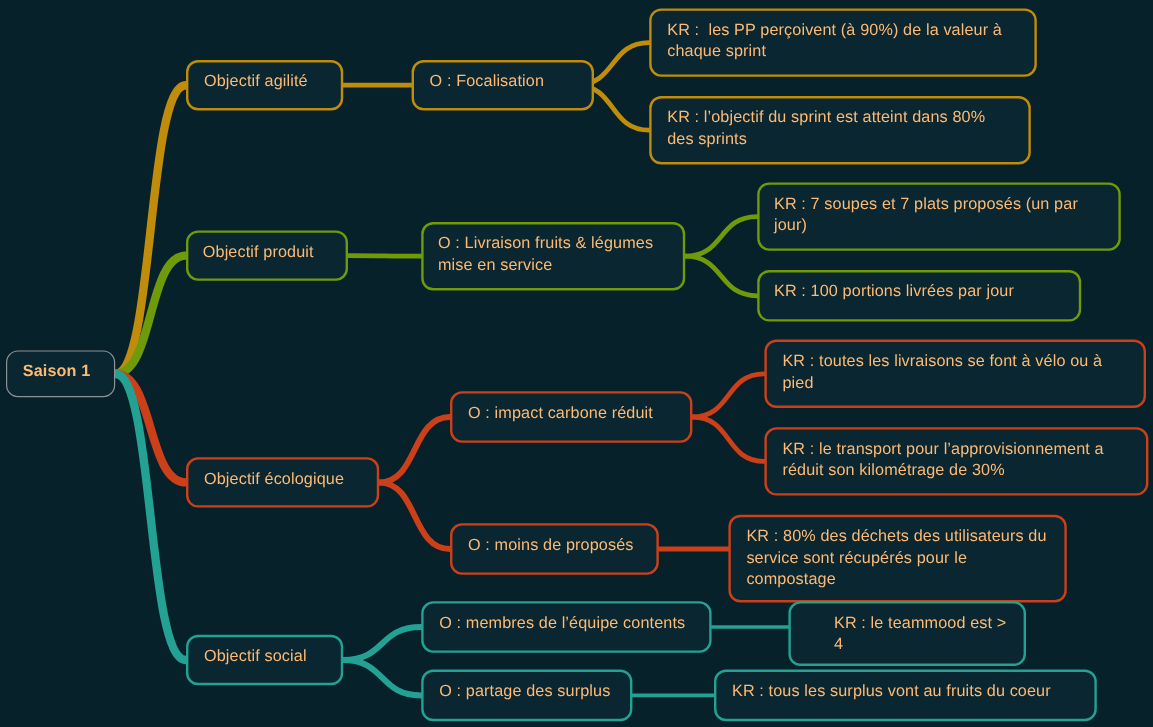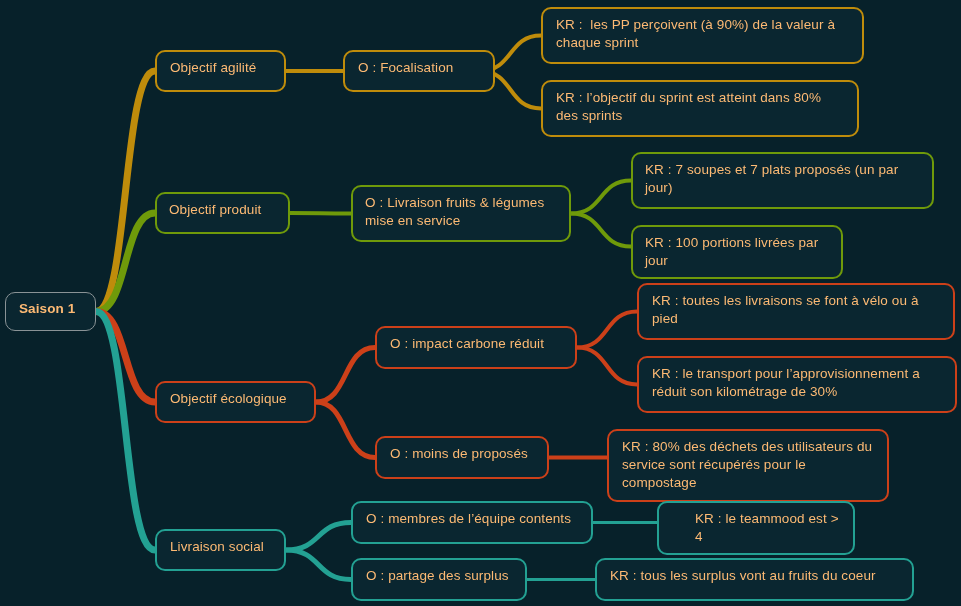--- a/index.html
+++ b/index.html
@@ -77,26 +77,26 @@
     </svg>
   <div id="node-layer">
       <div class="node root " style="left: 5px; top: 292px; width: 91px; min-height: 39px; border-color: rgb(138, 147, 150);"><span>Saison 1</span></div>
       <div class="node amber" style="left: 155px; top: 50px; width: 131px; min-height: 42px; border-color: rgb(191, 140, 11);"><span>Objectif agilité</span></div>
       <div class="node amber" style="left: 343px; top: 50px; width: 152px; min-height: 42px; border-color: rgb(191, 140, 11);"><span>O : Focalisation</span></div>
       <div class="node amber" style="left: 541px; top: 7px; width: 323px; min-height: 57px; border-color: rgb(191, 140, 11);"><span>KR :  les PP perçoivent (à 90%) de la valeur à chaque sprint</span></div>
       <div class="node amber" style="left: 541px; top: 80px; width: 318px; min-height: 57px; border-color: rgb(191, 140, 11);"><span>KR : l’objectif du sprint est atteint dans 80% des sprints</span></div>
       <div class="node olive" style="left: 155px; top: 192px; width: 135px; min-height: 42px; border-color: rgb(111, 154, 10);"><span>Objectif produit</span></div>
       <div class="node olive" style="left: 351px; top: 185px; width: 220px; min-height: 57px; border-color: rgb(111, 154, 10);"><span>O : Livraison fruits &amp; légumes mise en service</span></div>
       <div class="node olive" style="left: 631px; top: 152px; width: 303px; min-height: 57px; border-color: rgb(111, 154, 10);"><span>KR : 7 soupes et 7 plats proposés (un par jour)</span></div>
-      <div class="node olive" style="left: 631px; top: 225px; width: 212px; min-height: 43px; border-color: rgb(111, 154, 10);"><span>KR : 100 portions livrées par jour</span></div>
+      <div class="node olive" style="left: 631px; top: 225px; width: 270px; min-height: 43px; border-color: rgb(111, 154, 10);"><span>KR : 100 portions livrées par jour</span></div>
       <div class="node red" style="left: 155px; top: 381px; width: 161px; min-height: 42px; border-color: rgb(204, 64, 25);"><span>Objectif écologique</span></div>
       <div class="node red" style="left: 375px; top: 326px; width: 202px; min-height: 43px; border-color: rgb(204, 64, 25);"><span>O : impact carbone réduit</span></div>
       <div class="node red" style="left: 637px; top: 283px; width: 318px; min-height: 57px; border-color: rgb(204, 64, 25);"><span>KR : toutes les livraisons se font à vélo ou à pied</span></div>
       <div class="node red" style="left: 637px; top: 356px; width: 320px; min-height: 57px; border-color: rgb(204, 64, 25);"><span>KR : le transport pour l’approvisionnement a réduit son kilométrage de 30%</span></div>
       <div class="node red" style="left: 375px; top: 436px; width: 174px; min-height: 43px; border-color: rgb(204, 64, 25);"><span>O : moins de proposés</span></div>
       <div class="node red" style="left: 607px; top: 429px; width: 282px; min-height: 57px; border-color: rgb(204, 64, 25);"><span>KR : 80% des déchets des utilisateurs du service sont récupérés pour le compostage</span></div>
-      <div class="node teal" style="left: 155px; top: 529px; width: 131px; min-height: 42px; border-color: rgb(35, 161, 147);"><span>Livraison social</span></div>
+      <div class="node teal" style="left: 155px; top: 529px; width: 131px; min-height: 42px; border-color: rgb(35, 161, 147);"><span>Objectif social</span></div>
       <div class="node teal" style="left: 351px; top: 501px; width: 242px; min-height: 43px; border-color: rgb(35, 161, 147);"><span>O : membres de l’équipe contents</span></div>
       <div class="node teal" style="left: 657px; top: 501px; width: 198px; min-height: 43px; border-color: rgb(35, 161, 147); padding-left: 36px;"><span>KR : le teammood est &gt; 4</span></div>
       <div class="node teal" style="left: 351px; top: 558px; width: 176px; min-height: 43px; border-color: rgb(35, 161, 147);"><span>O : partage des surplus</span></div>
       <div class="node teal" style="left: 595px; top: 558px; width: 319px; min-height: 43px; border-color: rgb(35, 161, 147);"><span>KR : tous les surplus vont au fruits du coeur</span></div>
     </div>
 </div>
 
 </body></html>

